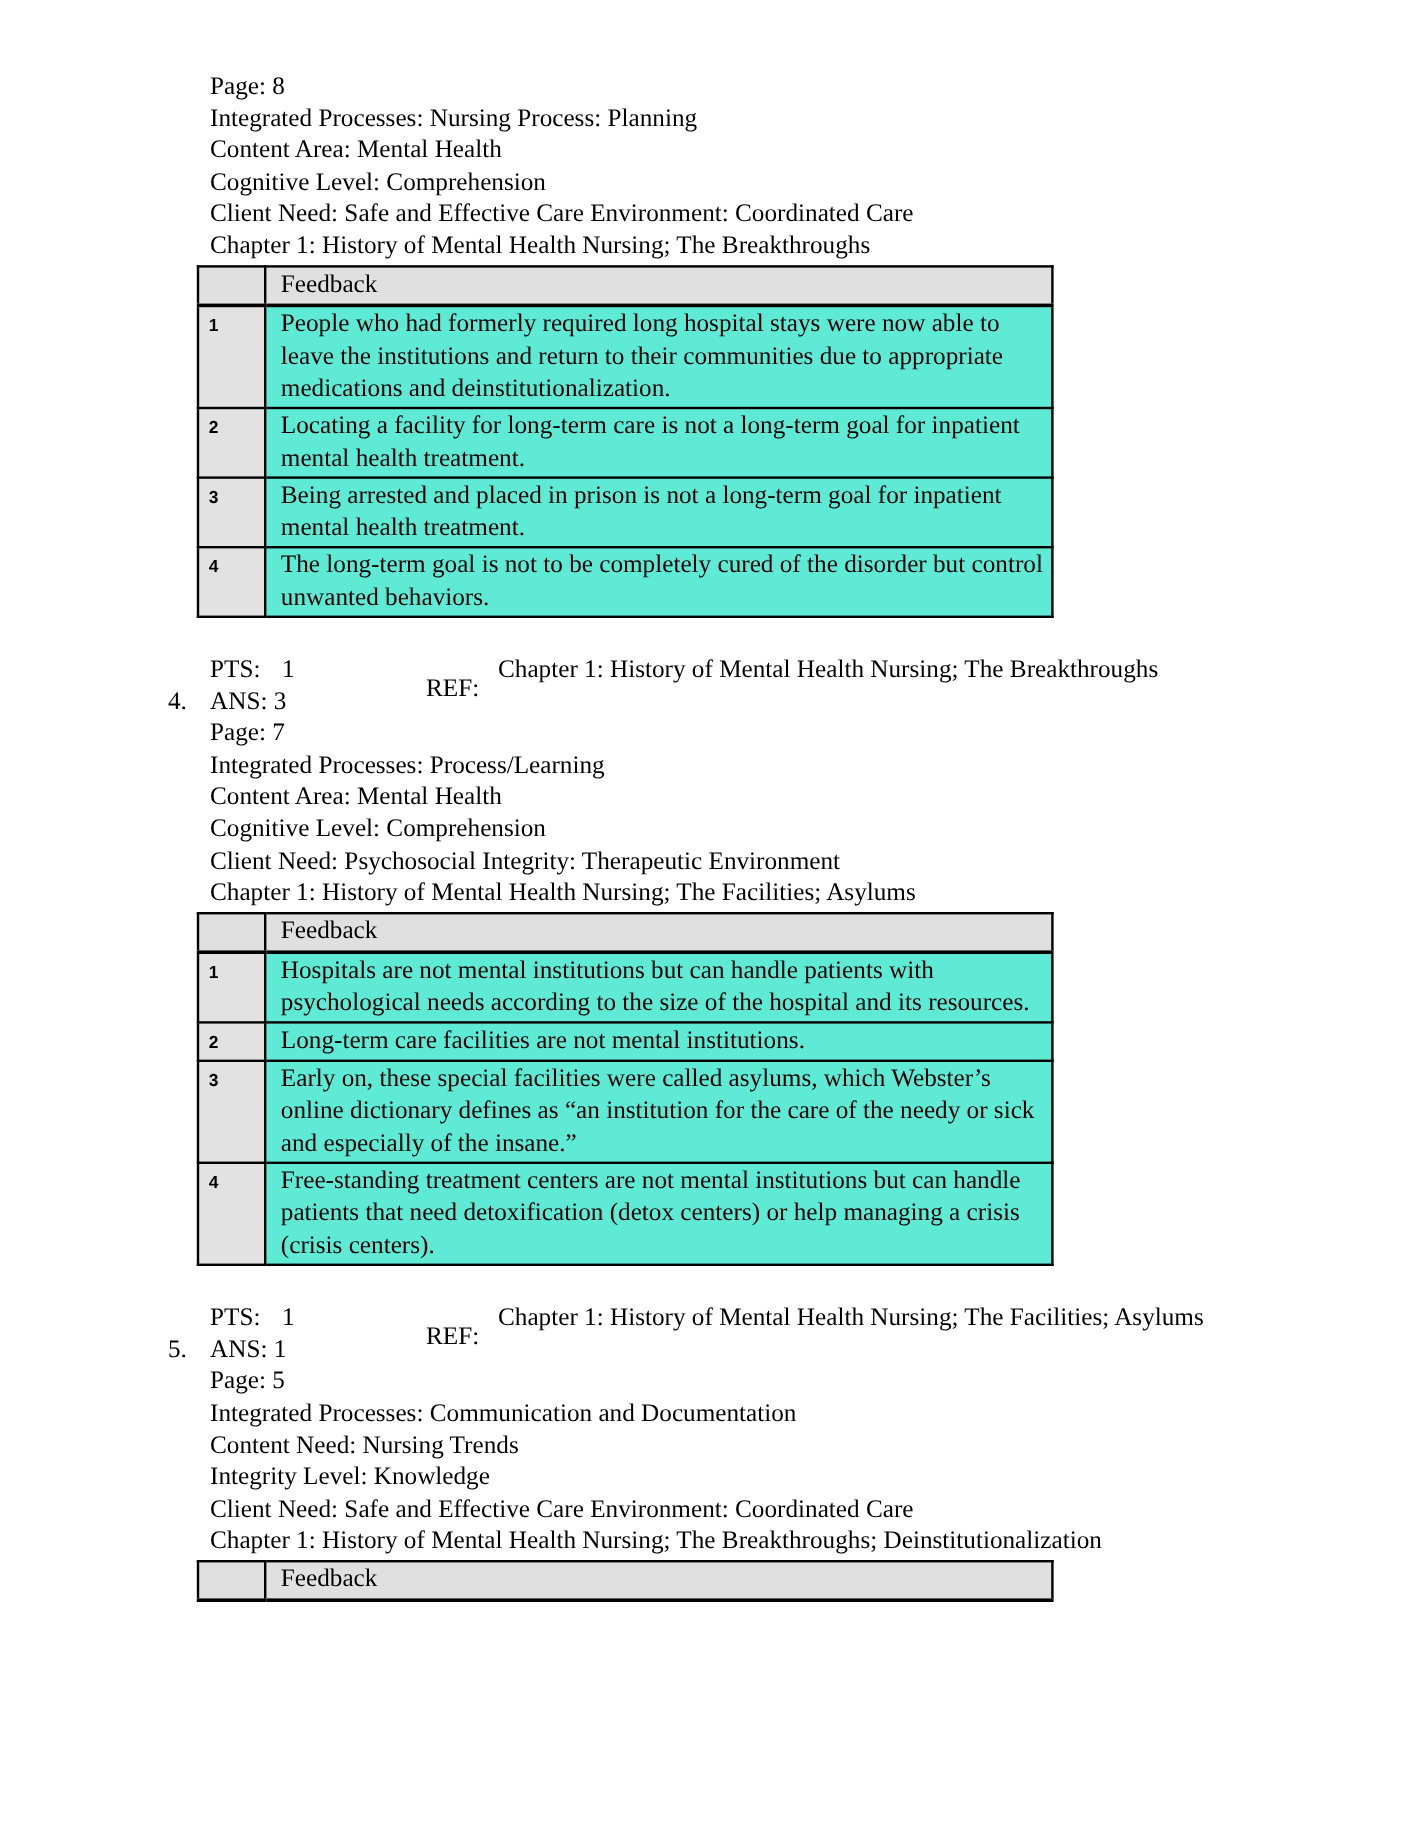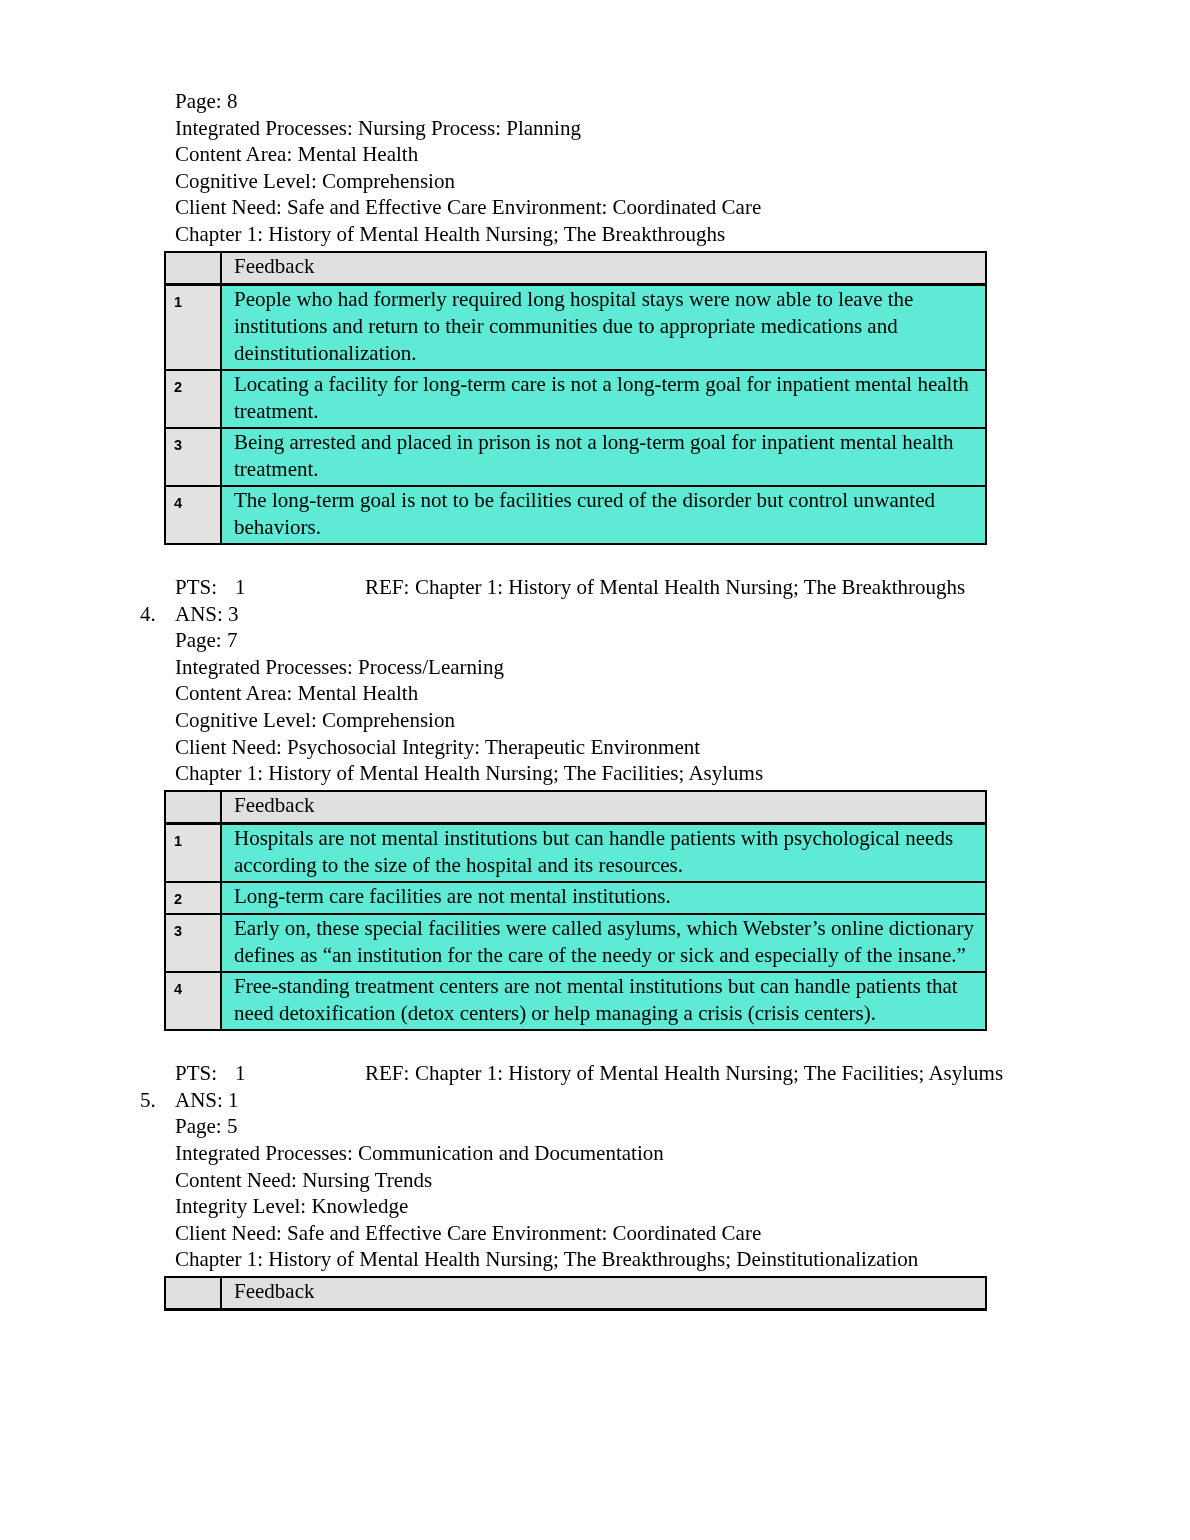--- a/index.html
+++ b/index.html
@@ -1,28 +1,28 @@
 <!DOCTYPE html>
 <html><head>
 <meta charset="utf-8">
 <style>
   html,body{margin:0;padding:0;background:#fff;}
   body{
     width:1190px;height:1540px;overflow:hidden;
     font-family:"Liberation Serif", serif;
     font-size:21px;line-height:26.6px;color:#000;
   }
-  .page{padding-top:88px;}
+  .page{padding-top:58px;}
   .meta-line{margin-left:175px;white-space:nowrap;}
   .ans-line{margin-left:140px;white-space:nowrap;}
   .q-num{display:inline-block;width:35px;}
   table.feedback{
     border-collapse:collapse;
     margin:3px 0 0 164px;
-    width:823px;
+    width:714px;
     table-layout:fixed;
   }
   table.feedback td{
     border:2px solid #000;
     vertical-align:top;
     line-height:27px;
   }
   td.numcell{
     width:46px;
     background:#e2e2e2;
@@ -40,21 +40,21 @@
   tr.headrow td.textcell{padding-top:0;padding-bottom:1px;background:#e0e0e0;}
   .pts-line{
     position:relative;
     margin-left:175px;
     margin-top:29px;
     height:27px;
     white-space:nowrap;
   }
   .pts-label{position:absolute;left:0;}
   .pts-value{position:absolute;left:60px;}
-  .ref-label{position:absolute;left:190px;}
+  .ref-label{position:absolute;left:180px;margin-top:16px;}
   .ref-value{position:absolute;left:240px;}
 </style>
 </head>
 <body>
 
 <div class="page">
   <div>
       <div class="section">
         <div class="meta-line">Page: 8</div>
         <div class="meta-line">Integrated Processes: Nursing Process: Planning</div>
@@ -75,21 +75,21 @@
             <tr class="bodyrow">
               <td class="numcell">2</td>
               <td class="textcell">Locating a facility for long-term care is not a long-term goal for inpatient mental health treatment.</td>
             </tr>
             <tr class="bodyrow">
               <td class="numcell">3</td>
               <td class="textcell">Being arrested and placed in prison is not a long-term goal for inpatient mental health treatment.</td>
             </tr>
             <tr class="bodyrow">
               <td class="numcell">4</td>
-              <td class="textcell">The long-term goal is not to be facilities cured of the disorder but control unwanted behaviors.</td>
+              <td class="textcell">The long-term goal is not to be completely cured of the disorder but control unwanted behaviors.</td>
             </tr>
           </tbody>
         </table>
         <div class="pts-line">
           <span class="pts-label">PTS:</span>
           <span class="pts-value">1</span>
           <span class="ref-label">REF:</span>
           <span class="ref-value">Chapter 1: History of Mental Health Nursing; The Breakthroughs</span>
         </div>
       </div>

